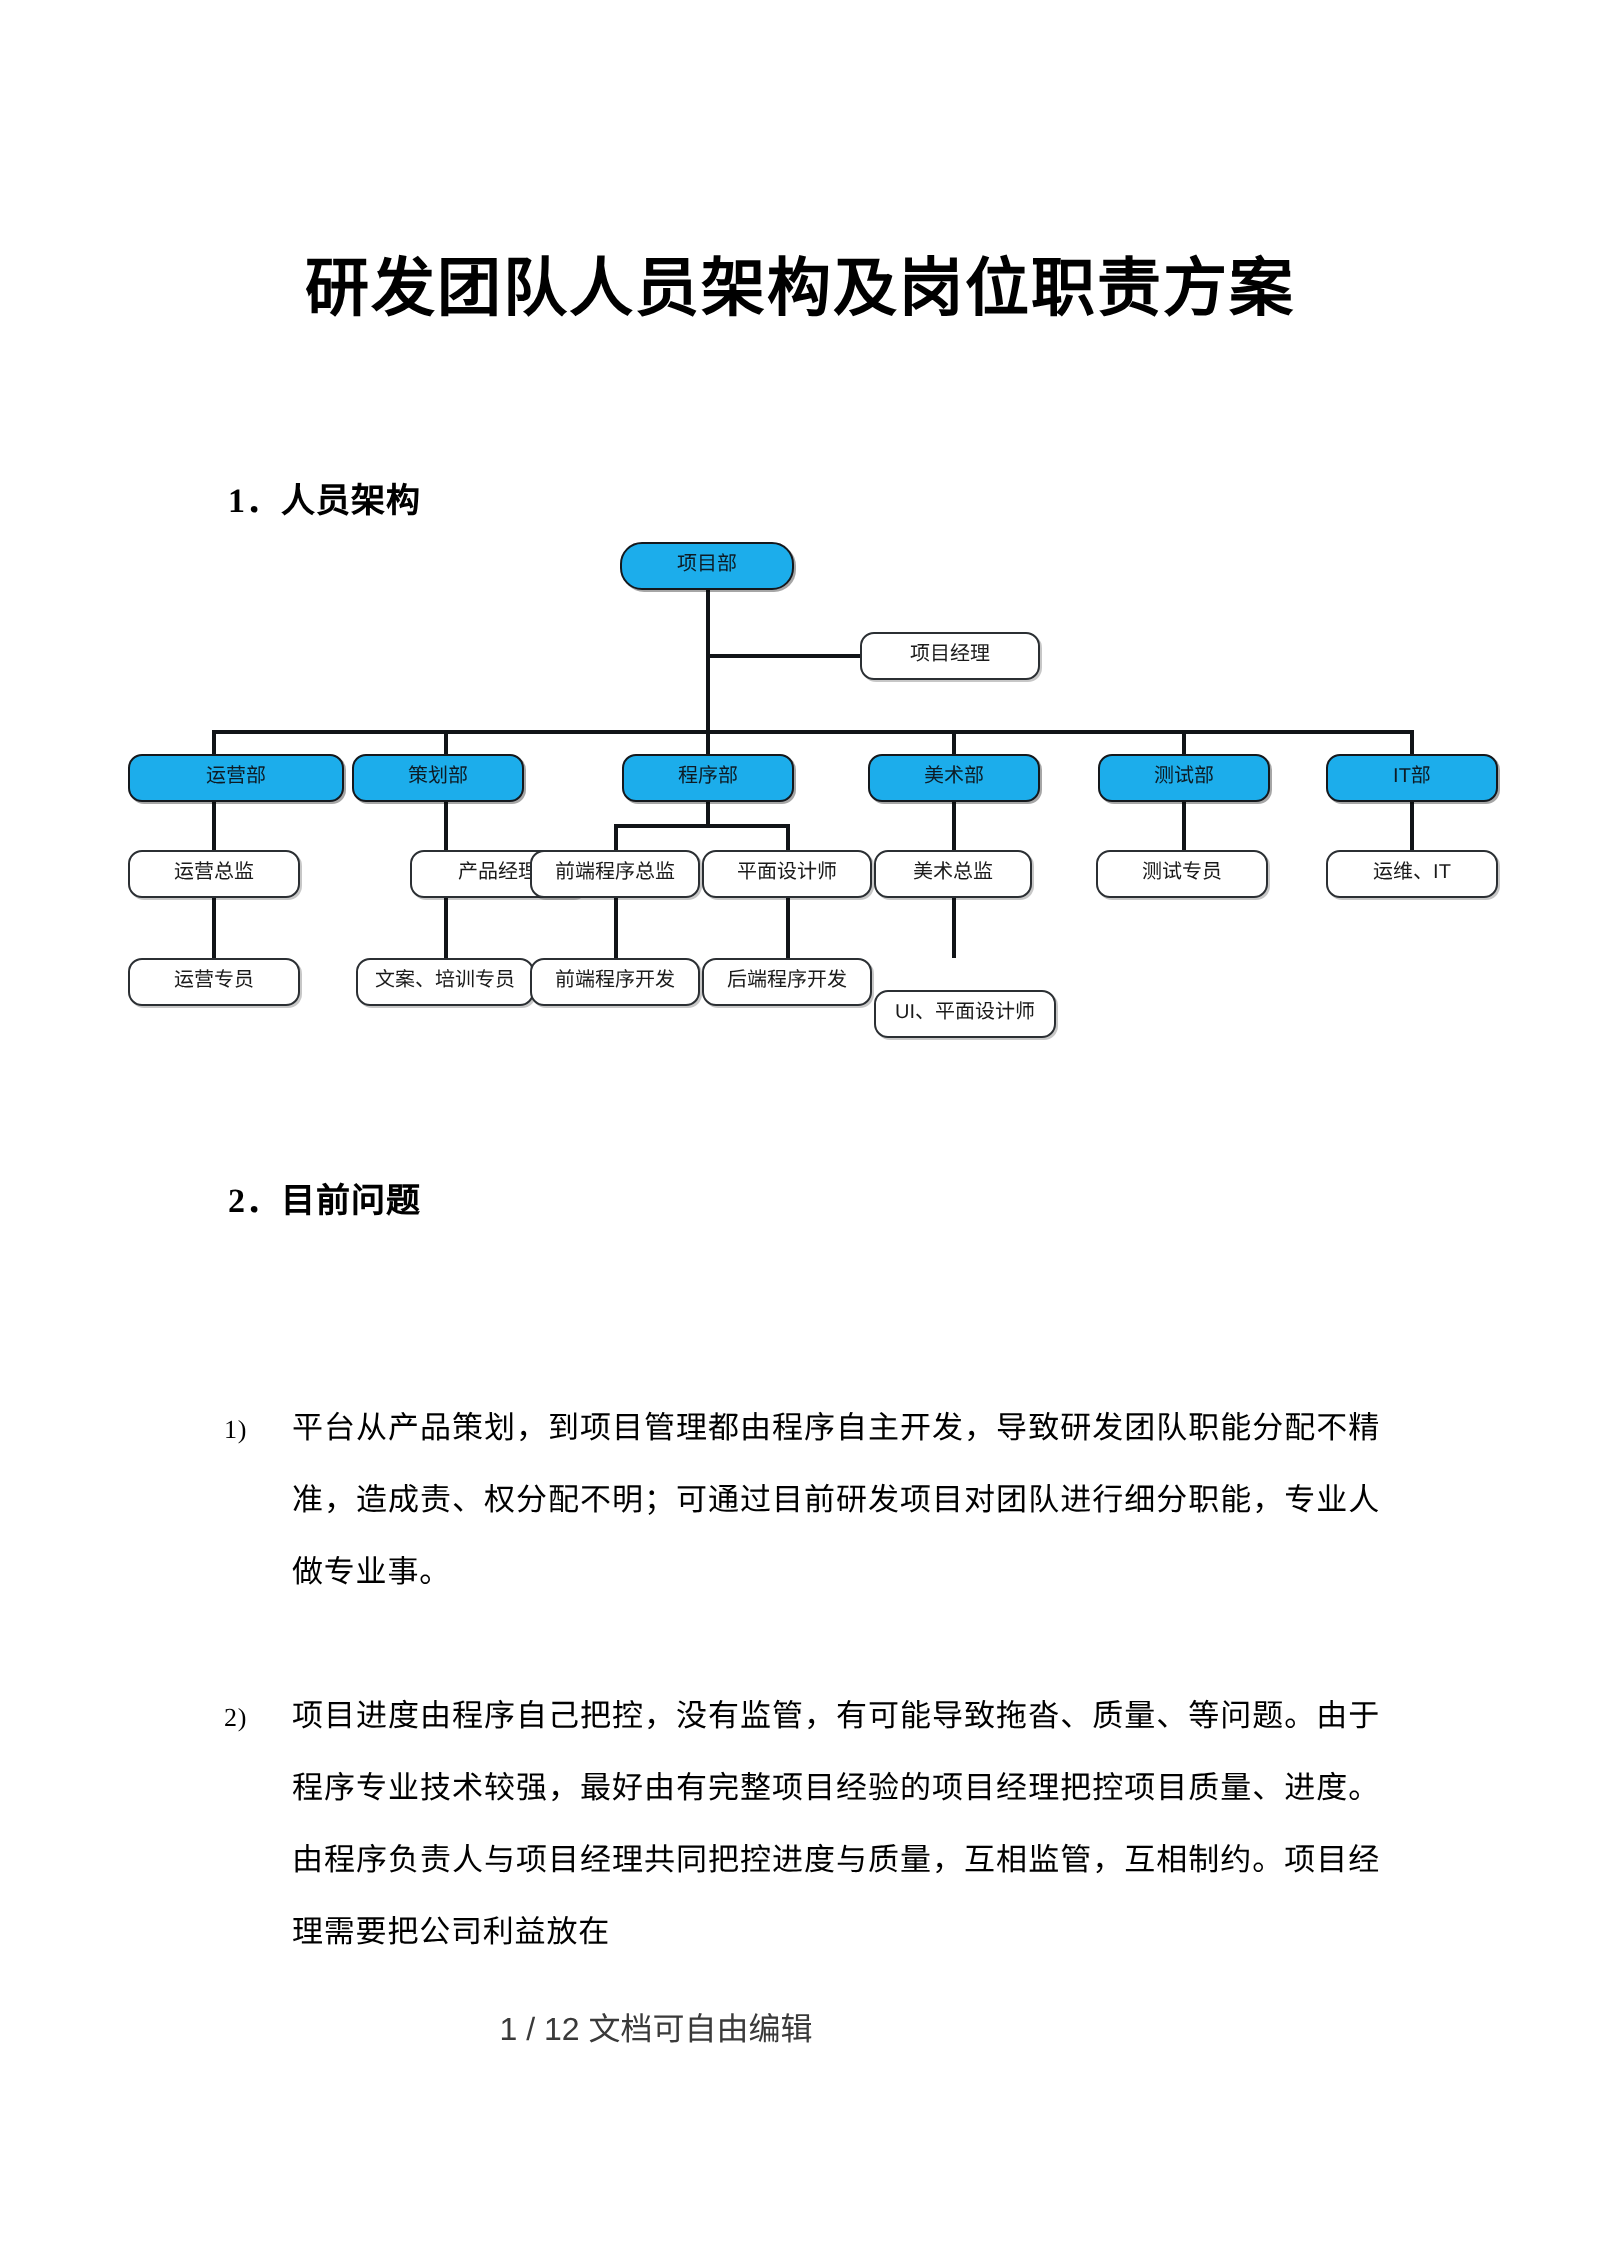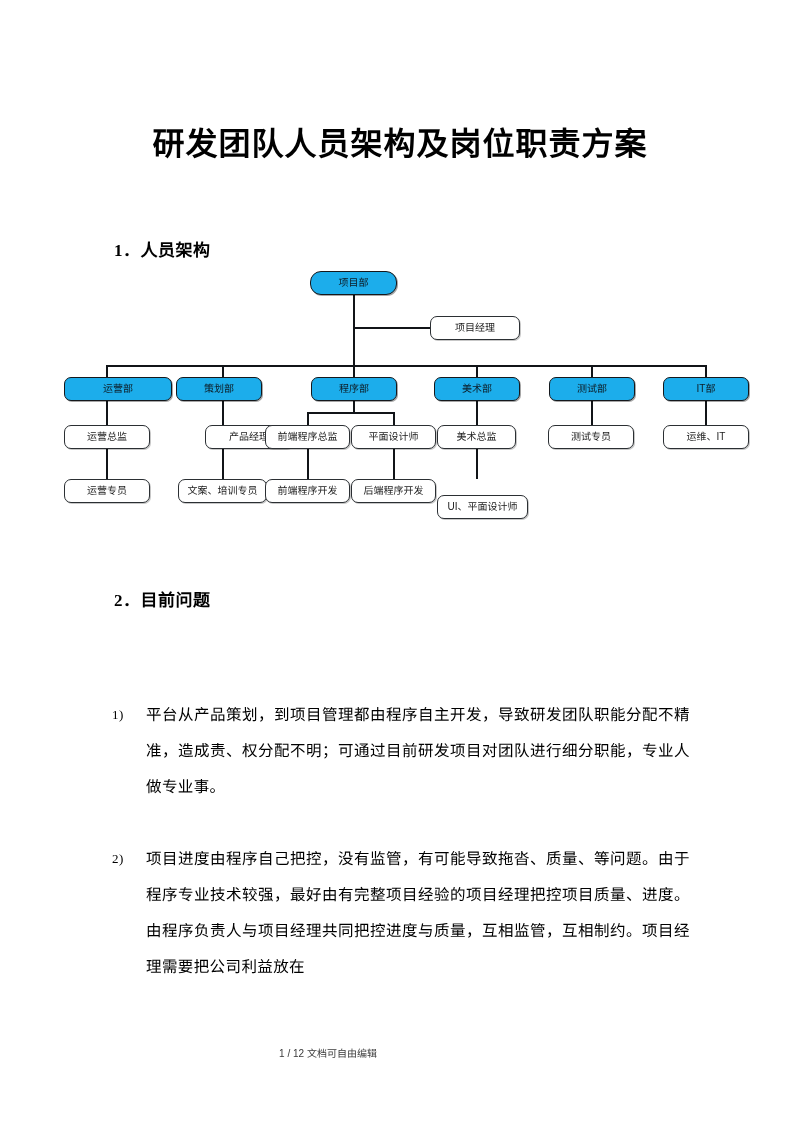--- a/index.html
+++ b/index.html
@@ -119,25 +119,25 @@
   }
   .list-text { flex: 1 1 auto; }
 
   #para-intro  { top: 612px; }
   #item-1      { top: 697px; }
   #item-2      { top: 841px; }
 
   
   .footer {
     position: absolute;
-    top: 1045px;
+    top: 1001px;
     left: 0;
     width: 656px;
     text-align: center;
-    font-size: 10px;
+    font-size: 16px;
     color: #3a3a3a;
     font-family: "Liberation Sans", "DejaVu Sans", sans-serif;
   }
 </style>
 </head>
 <body>
 
 <div class="page">
 
   <div class="doc-title">研发团队人员架构及岗位职责方案</div>

